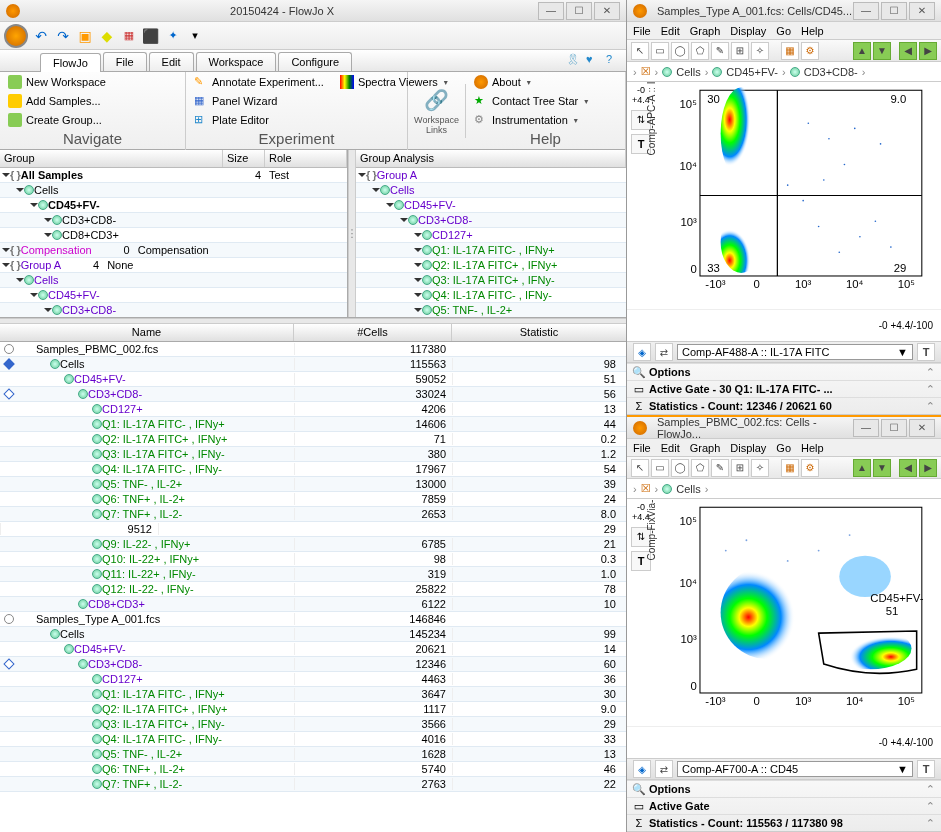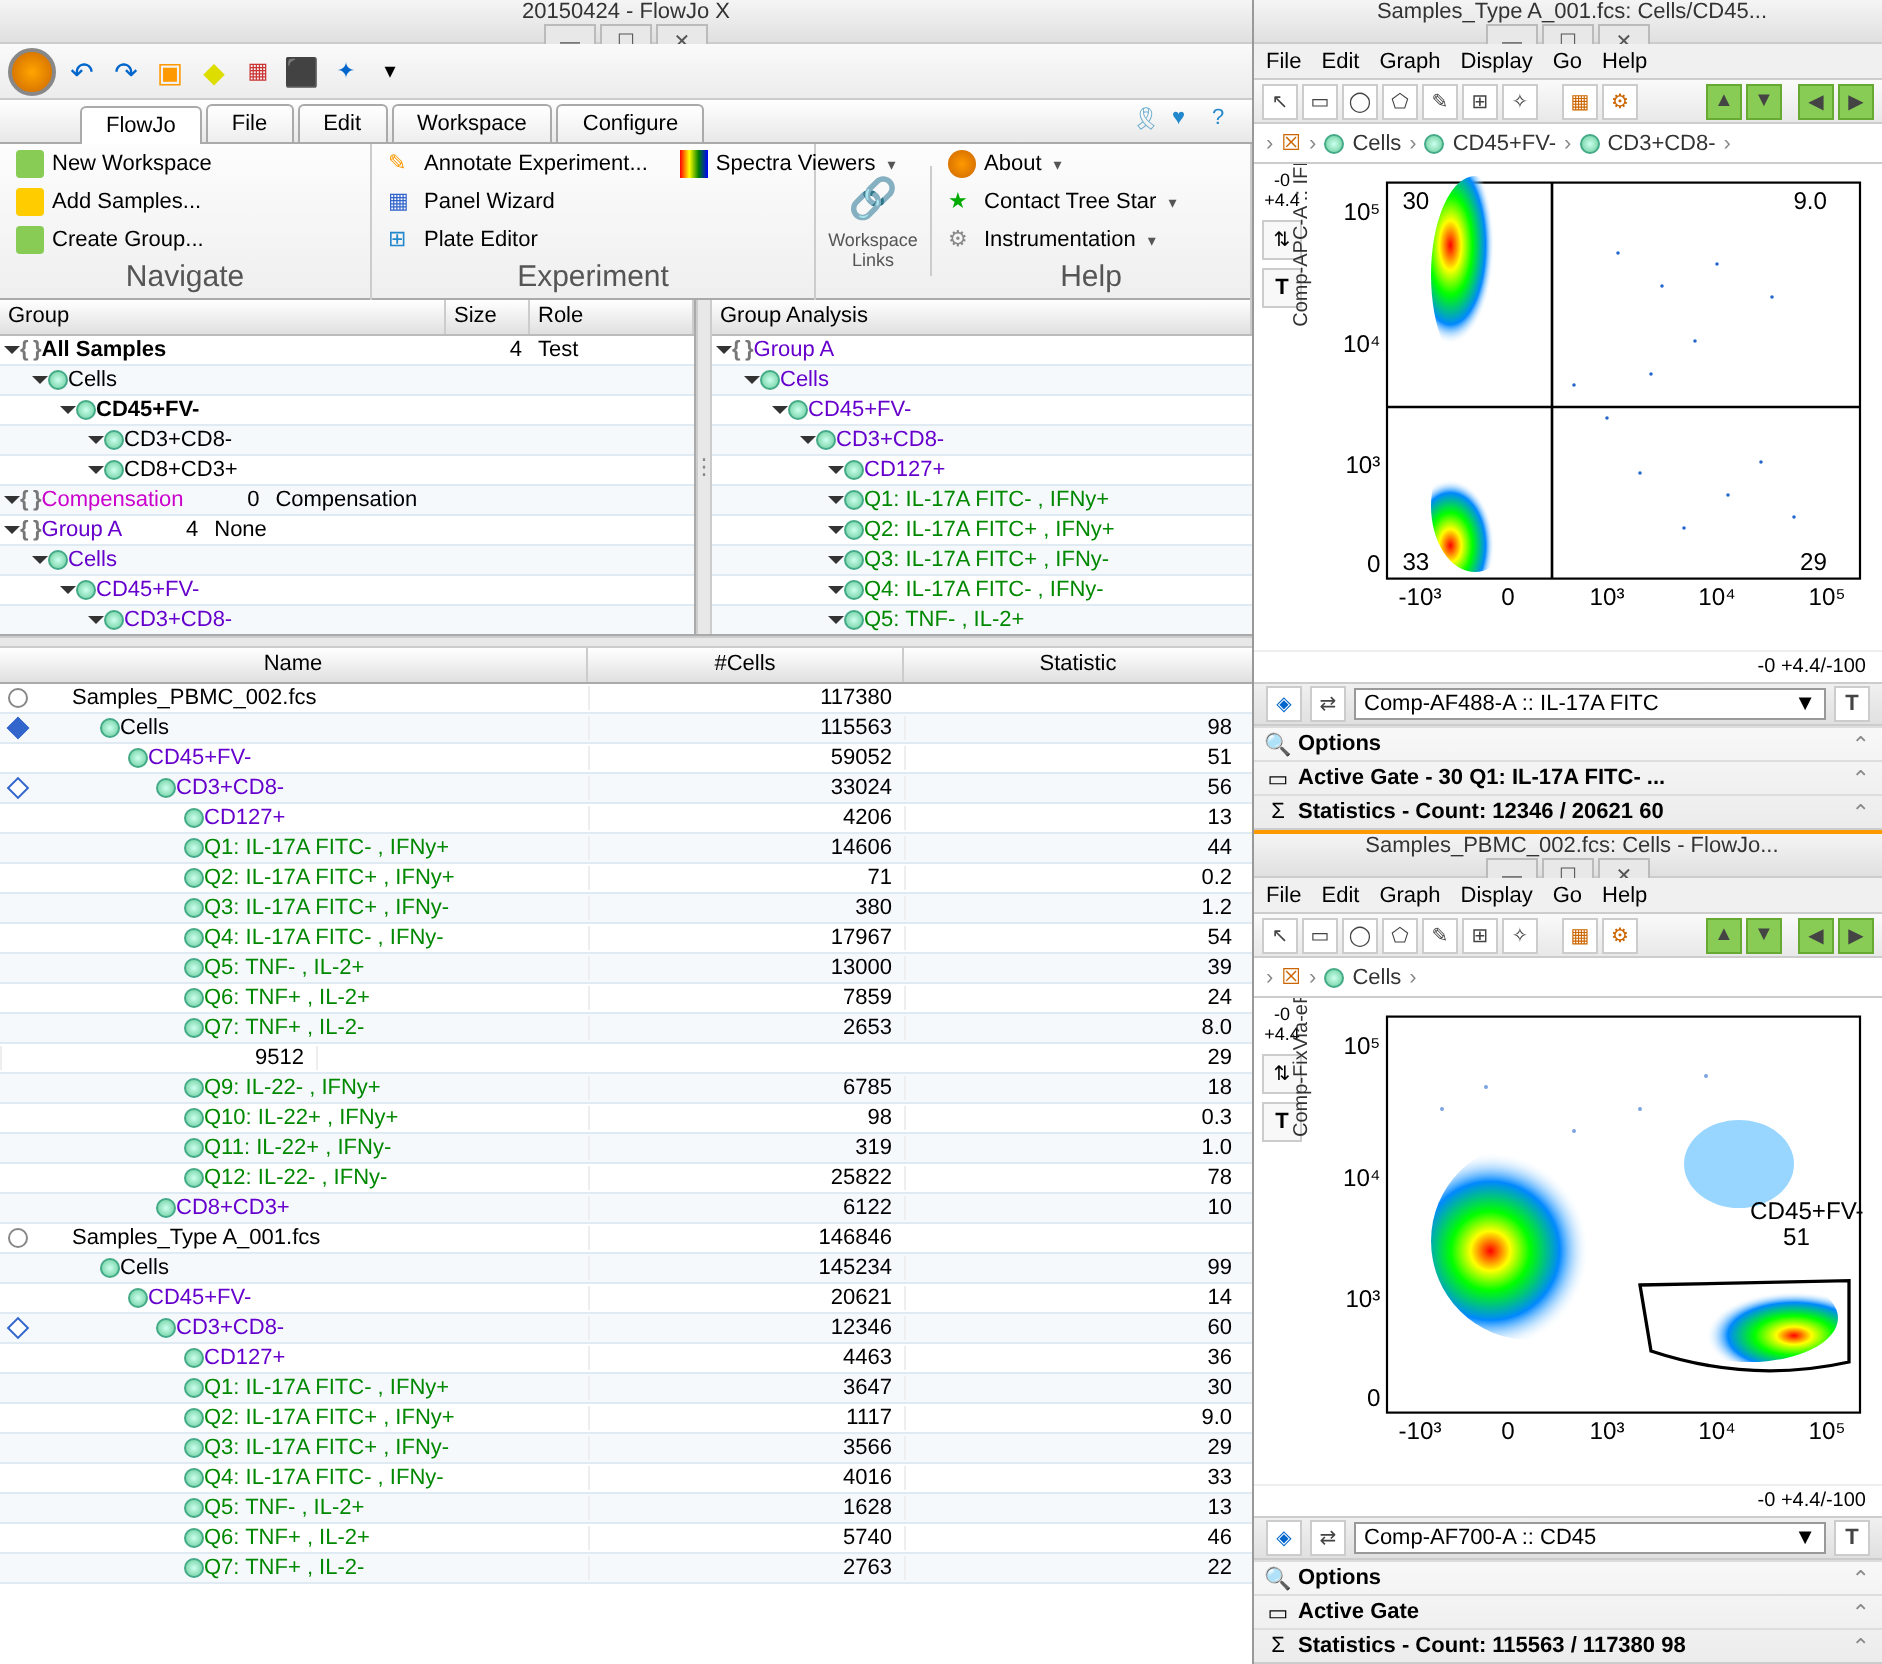--- a/index.html
+++ b/index.html
@@ -1,21 +1,21 @@
 <!DOCTYPE html>
 <html><head>
 <meta charset="utf-8">
 <style>
 * { box-sizing: border-box; margin: 0; padding: 0; font-family: Arial, sans-serif; font-size: 11px; }
 body { background: #fff; width: 941px; height: 832px; overflow: hidden; display: flex; }
 .left-col { width: 627px; display: flex; flex-direction: column; border-right: 1px solid #999; }
 .right-col { width: 314px; display: flex; flex-direction: column; background: #f0f0f0; }
 
 
-.titlebar { height: 22px; background: linear-gradient(#f5f5f5,#e0e0e0); display: flex; align-items: center; padding: 0 6px; border-bottom: 1px solid #ccc; flex-direction: column; }
+.titlebar { height: 22px; background: linear-gradient(#f5f5f5,#e0e0e0); display: flex; align-items: center; padding: 0 6px; border-bottom: 1px solid #ccc; }
 .titlebar .app-icon { width: 14px; height: 14px; background: radial-gradient(circle,#f90,#c60); border-radius: 50%; margin-right: 6px; }
 .titlebar .title { flex: 1; text-align: center; color: #333; }
 .titlebar .winbtns { display: flex; gap: 2px; }
 .winbtn { width: 26px; height: 18px; background: #e8e8e8; border: 1px solid #bbb; display: flex; align-items: center; justify-content: center; cursor: pointer; font-size: 10px; color: #555; }
 .winbtn.close { background: #e8e8e8; }
 .right-col .titlebar .title { text-align: left; padding-left: 4px; }
 
 
 .main-toolbar { height: 28px; background: linear-gradient(#fafafa,#ececec); display: flex; align-items: center; padding: 0 4px; gap: 4px; border-bottom: 1px solid #ccc; }
 .tool-ico { width: 18px; height: 18px; border: 1px solid transparent; display: flex; align-items: center; justify-content: center; cursor: pointer; }
@@ -89,21 +89,21 @@
 .ptb { width: 18px; height: 18px; border: 1px solid #ccc; background: #fff; display: flex; align-items: center; justify-content: center; cursor: pointer; font-size: 10px; color: #444; }
 .ptb.green { background: #8c5; border-color: #6a3; }
 .breadcrumb { height: 20px; display: flex; align-items: center; gap: 4px; padding: 0 6px; border-bottom: 1px solid #ccc; background: #fff; font-size: 10px; color: #333; overflow: hidden; white-space: nowrap; }
 .breadcrumb .sep { color: #888; }
 .plot-body { flex: 1; display: flex; background: #fff; overflow: hidden; }
 .plot-sidebar { width: 28px; display: flex; flex-direction: column; align-items: center; gap: 4px; padding-top: 4px; }
 .plot-sidebar .sb { width: 20px; height: 20px; border: 1px solid #ccc; background: #f8f8f8; display: flex; align-items: center; justify-content: center; cursor: pointer; font-size: 10px; }
 .plot-area { flex: 1; position: relative; }
 .plot-svg { width: 100%; height: 100%; }
 .axis-label-y { position: absolute; left: -4px; top: 50%; transform: rotate(-90deg) translateX(50%); transform-origin: left center; font-size: 10px; color: #333; white-space: nowrap; }
-.plot-footer-line { height: 16px; display: flex; align-items: center; justify-content: flex-end; padding: 0 8px; font-size: 10px; background: #fff; border-top: 1px solid #eee; }
+.plot-footer-line { height: 32px; display: flex; align-items: center; justify-content: flex-end; padding: 0 8px; font-size: 10px; background: #fff; border-top: 1px solid #eee; }
 .axis-selector { height: 22px; background: linear-gradient(#f0f0f0,#e0e0e0); display: flex; align-items: center; gap: 4px; padding: 0 6px; border-top: 1px solid #ccc; border-bottom: 1px solid #ccc; }
 .axis-selector .combo { flex: 1; background: #fff; border: 1px solid #999; height: 16px; display: flex; align-items: center; padding: 0 4px; justify-content: space-between; gap: 32px; }
 .info-panel { background: linear-gradient(#f8f8f8,#ececec); border-bottom: 1px solid #ccc; }
 .info-row { height: 17px; display: flex; align-items: center; padding: 0 6px; gap: 4px; border-top: 1px solid #ddd; font-size: 10px; }
 .info-row .chev { margin-left: auto; color: #888; cursor: pointer; }
 .info-row .bold { font-weight: bold; }
 .info-row .ico-sm { width: 12px; height: 12px; display: inline-flex; align-items: center; justify-content: center; }
 </style>
 </head>
 <body>
@@ -530,21 +530,21 @@
         </div>
         <div class="dt-row">
           <div class="c1">
             <div class="gutter"></div>
             <span style="width:74px"></span>
             <span class="disc"></span>
             <span class="ico-circ"></span> 
             <span class="nm green">Q9: IL-22- , IFNy+</span>
           </div>
           <div class="c2">6785</div>
-          <div class="c3">18</div>
+          <div class="c3">21</div>
         </div>
         <div class="dt-row">
           <div class="c1">
             <div class="gutter"></div>
             <span style="width:74px"></span>
             <span class="disc"></span>
             <span class="ico-circ"></span> 
             <span class="nm green">Q10: IL-22+ , IFNy+</span>
           </div>
           <div class="c2">98</div>

